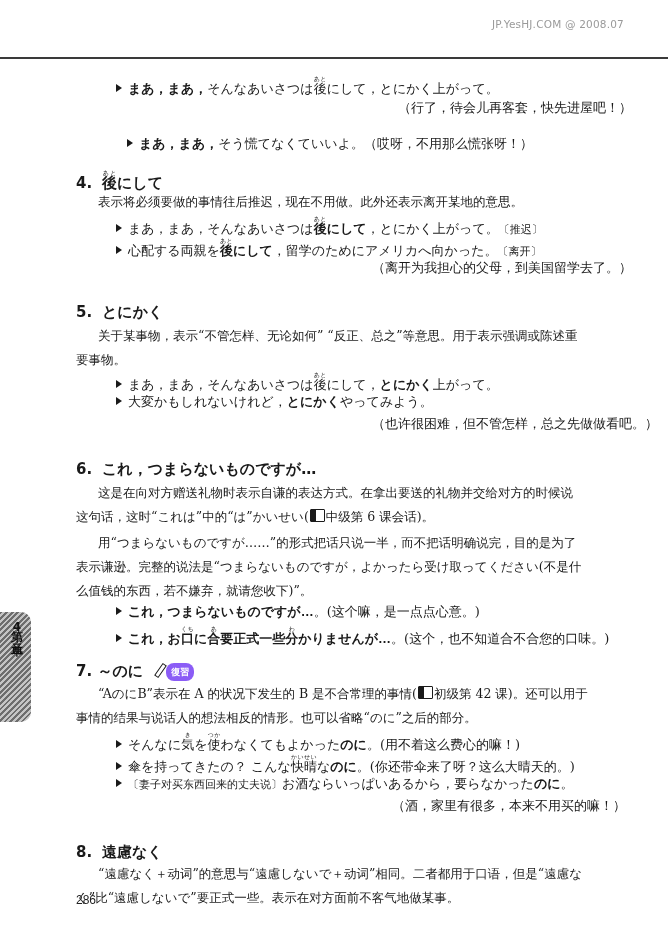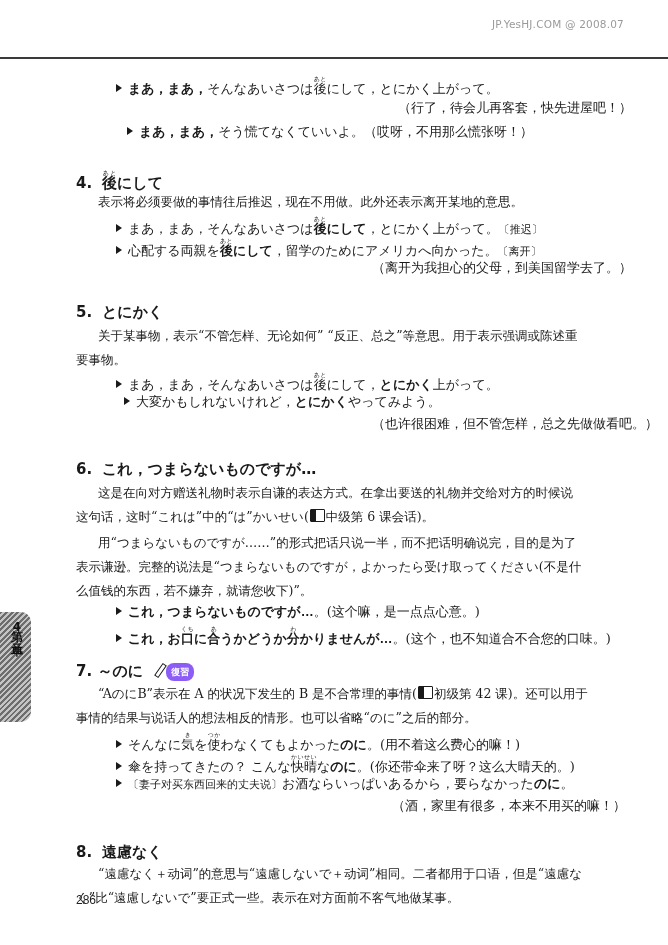--- a/index.html
+++ b/index.html
@@ -85,21 +85,21 @@
 <div class="side-tab">
   <div class="side-tab-label">第4单元</div>
 </div>
 
 <div class="content">
 
   <div class="line ex" style="left:116px; top:76px;">
     <span class="bullet"></span><span class="b">まあ，まあ，</span><span>そんなあいさつは</span><ruby><span>後</span><rt>あと</rt></ruby><span>にして，とにかく上がって。</span>
   </div>
   <div class="line trans" style="left:398px; top:100px;">（行了，待会儿再客套，快先进屋吧！）</div>
-  <div class="line ex" style="left:116px; top:124px;padding-left:11px;">
+  <div class="line ex" style="left:116px; top:136px;padding-left:11px;">
     <span class="bullet"></span><span class="b">まあ，まあ，</span><span>そう慌てなくていいよ。（哎呀，不用那么慌张呀！）</span>
   </div>
 
   <div class="line head" style="left:76px; top:170px;">
     <span class="num">4.</span><ruby><span>後</span><rt>あと</rt></ruby><span>にして</span>
   </div>
   <div class="line para" style="left:98px; top:194px;">表示将必须要做的事情往后推迟，现在不用做。此外还表示离开某地的意思。</div>
   <div class="line ex" style="left:116px; top:216px;">
     <span class="bullet"></span><span>まあ，まあ，そんなあいさつは</span><span class="b"><ruby><span>後</span><rt>あと</rt></ruby><span>にして</span></span><span>，とにかく上がって。</span><span class="note">〔推迟〕</span>
   </div>
@@ -109,40 +109,40 @@
   <div class="line trans" style="left:372px; top:260px;">（离开为我担心的父母，到美国留学去了。）</div>
 
   <div class="line head" style="left:76px; top:304px;">
     <span class="num">5.</span><span>とにかく</span>
   </div>
   <div class="line para" style="left:98px; top:328px;">关于某事物，表示“不管怎样、无论如何” “反正、总之”等意思。用于表示强调或陈述重</div>
   <div class="line para" style="left:76px; top:352px;">要事物。</div>
   <div class="line ex" style="left:116px; top:372px;">
     <span class="bullet"></span><span>まあ，まあ，そんなあいさつは</span><ruby><span>後</span><rt>あと</rt></ruby><span>にして，</span><span class="b">とにかく</span><span>上がって。</span>
   </div>
-  <div class="line ex" style="left:116px; top:394px;padding-left:8px;">
+  <div class="line ex" style="left:108px; top:394px;padding-left:8px;">
     <span class="bullet"></span><span>大変かもしれないけれど，</span><span class="b">とにかく</span><span>やってみよう。</span>
   </div>
   <div class="line trans" style="left:372px; top:416px;">（也许很困难，但不管怎样，总之先做做看吧。）</div>
 
   <div class="line head" style="left:76px; top:461px;">
     <span class="num">6.</span><span>これ，つまらないものですが…</span>
   </div>
   <div class="line para" style="left:98px; top:485px;">这是在向对方赠送礼物时表示自谦的表达方式。在拿出要送的礼物并交给对方的时候说</div>
   <div class="line para" style="left:76px; top:509px;">
     <span>这句话，这时“これは”中的“は”かいせい(</span><span class="ref-icon"></span><span>中级第 6 课会话)。</span>
   </div>
   <div class="line para" style="left:98px; top:535px;">用“つまらないものですが……”的形式把话只说一半，而不把话明确说完，目的是为了</div>
   <div class="line para" style="left:76px; top:559px;">表示谦逊。完整的说法是“つまらないものですが，よかったら受け取ってください(不是什</div>
   <div class="line para" style="left:76px; top:583px;">么值钱的东西，若不嫌弃，就请您收下)”。</div>
   <div class="line ex" style="left:116px; top:604px;">
     <span class="bullet"></span><span class="b">これ，つまらないものですが…</span><span>。(这个嘛，是一点点心意。)</span>
   </div>
   <div class="line ex" style="left:116px; top:626px;">
-    <span class="bullet"></span><span class="b"><span>これ，お</span><ruby><span>口</span><rt>くち</rt></ruby><span>に</span><ruby><span>合</span><rt>あ</rt></ruby><span>うかどうか</span><ruby><span>分</span><rt>わ</rt></ruby><span>かりませんが…</span></span><span>。(这个，也不知道合不合您的口味。)</span>
+    <span class="bullet"></span><span class="b"><span>これ，お</span><ruby><span>口</span><rt>くち</rt></ruby><span>に</span><ruby><span>合</span><rt>あ</rt></ruby><span>要正式一些</span><ruby><span>分</span><rt>わ</rt></ruby><span>かりませんが…</span></span><span>。(这个，也不知道合不合您的口味。)</span>
   </div>
 
   <div class="line head" style="left:76px; top:662px;">
     <span>7.</span> <span>～のに</span>
     <span class="badge"><span class="pencil"></span><span class="pill">復習</span></span>
   </div>
   <div class="line para" style="left:98px; top:686px;">
     <span>“AのにB”表示在 A 的状况下发生的 B 是不合常理的事情(</span><span class="ref-icon"></span><span>初级第 42 课)。还可以用于</span>
   </div>
   <div class="line para" style="left:76px; top:710px;">事情的结果与说话人的想法相反的情形。也可以省略“のに”之后的部分。</div>

